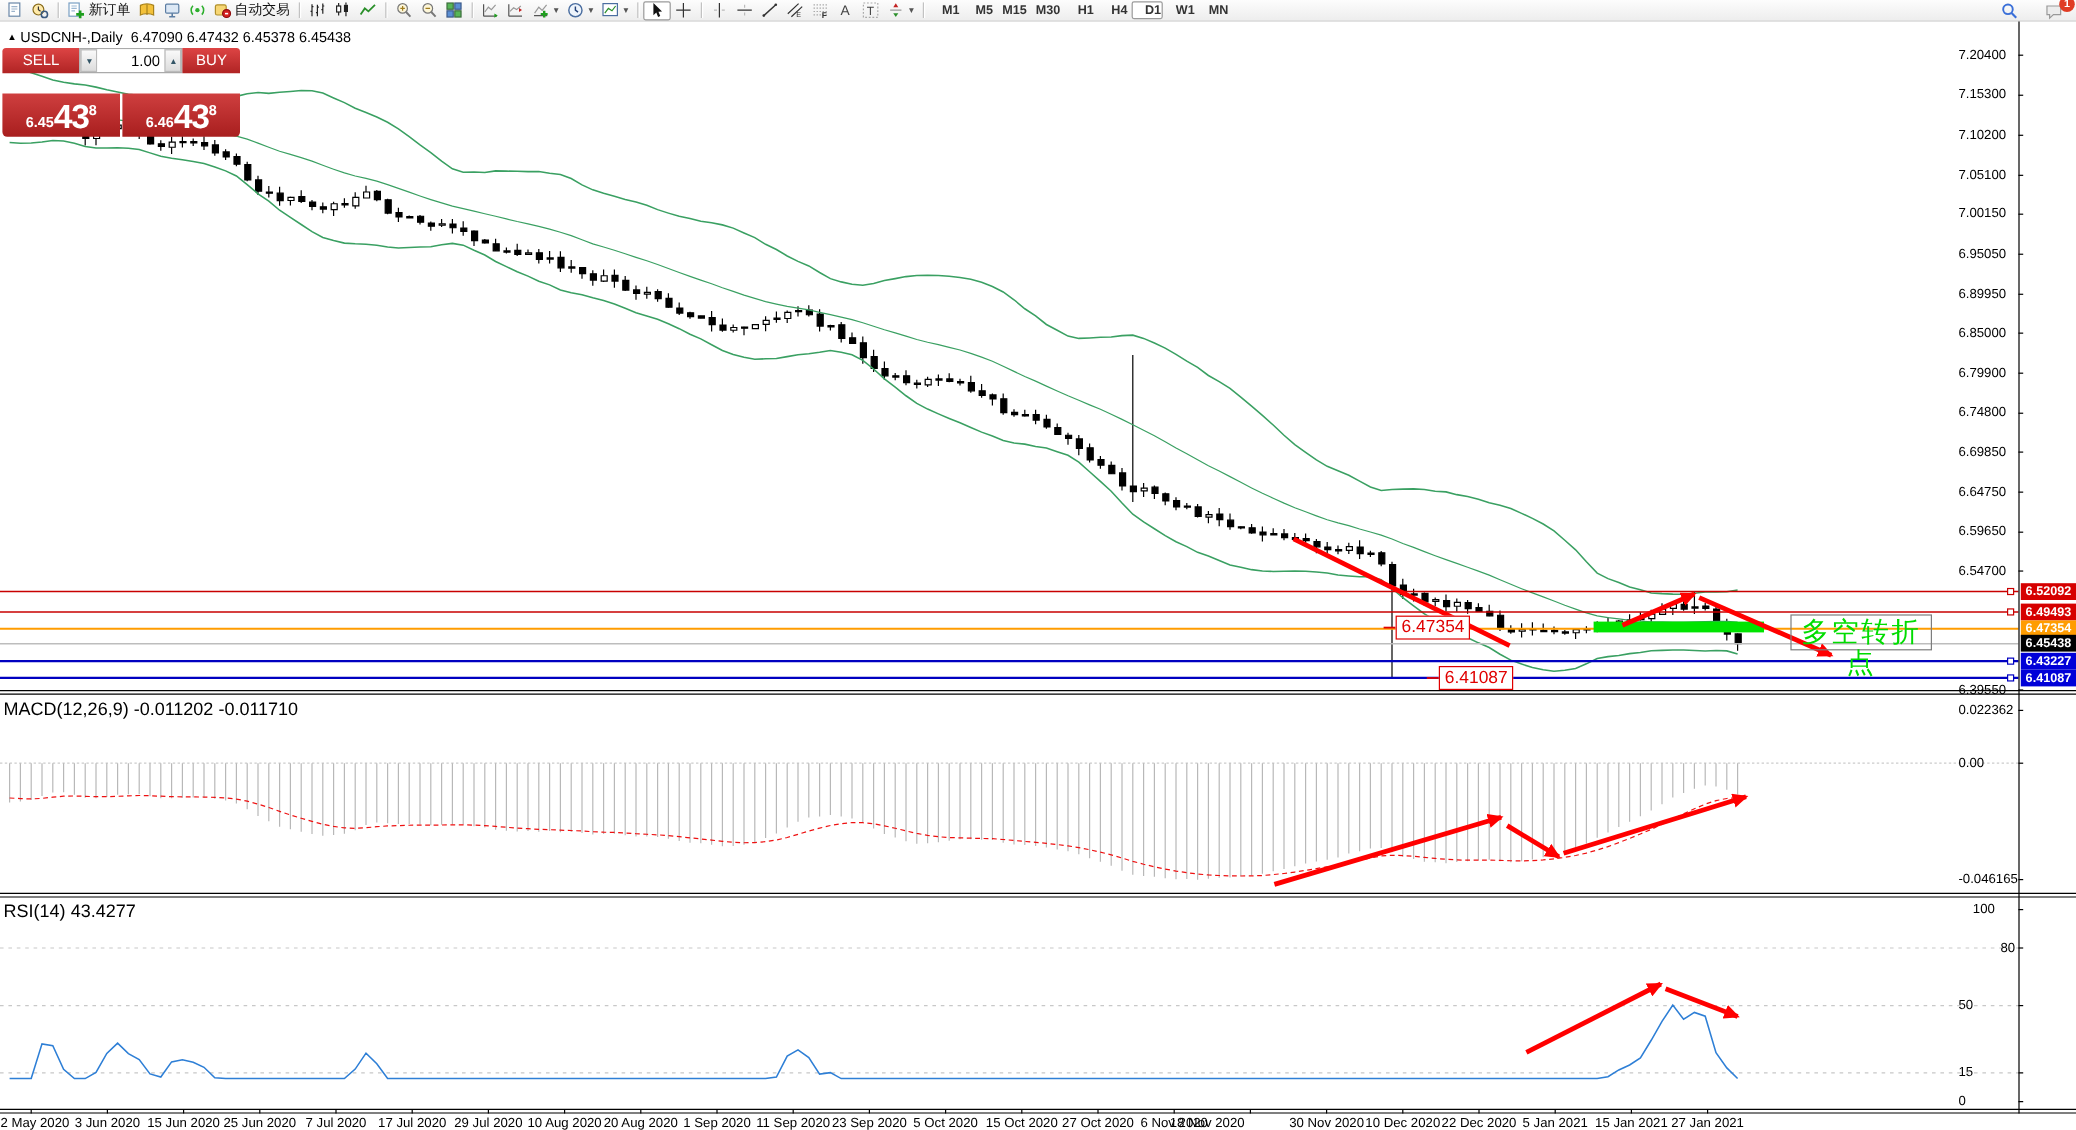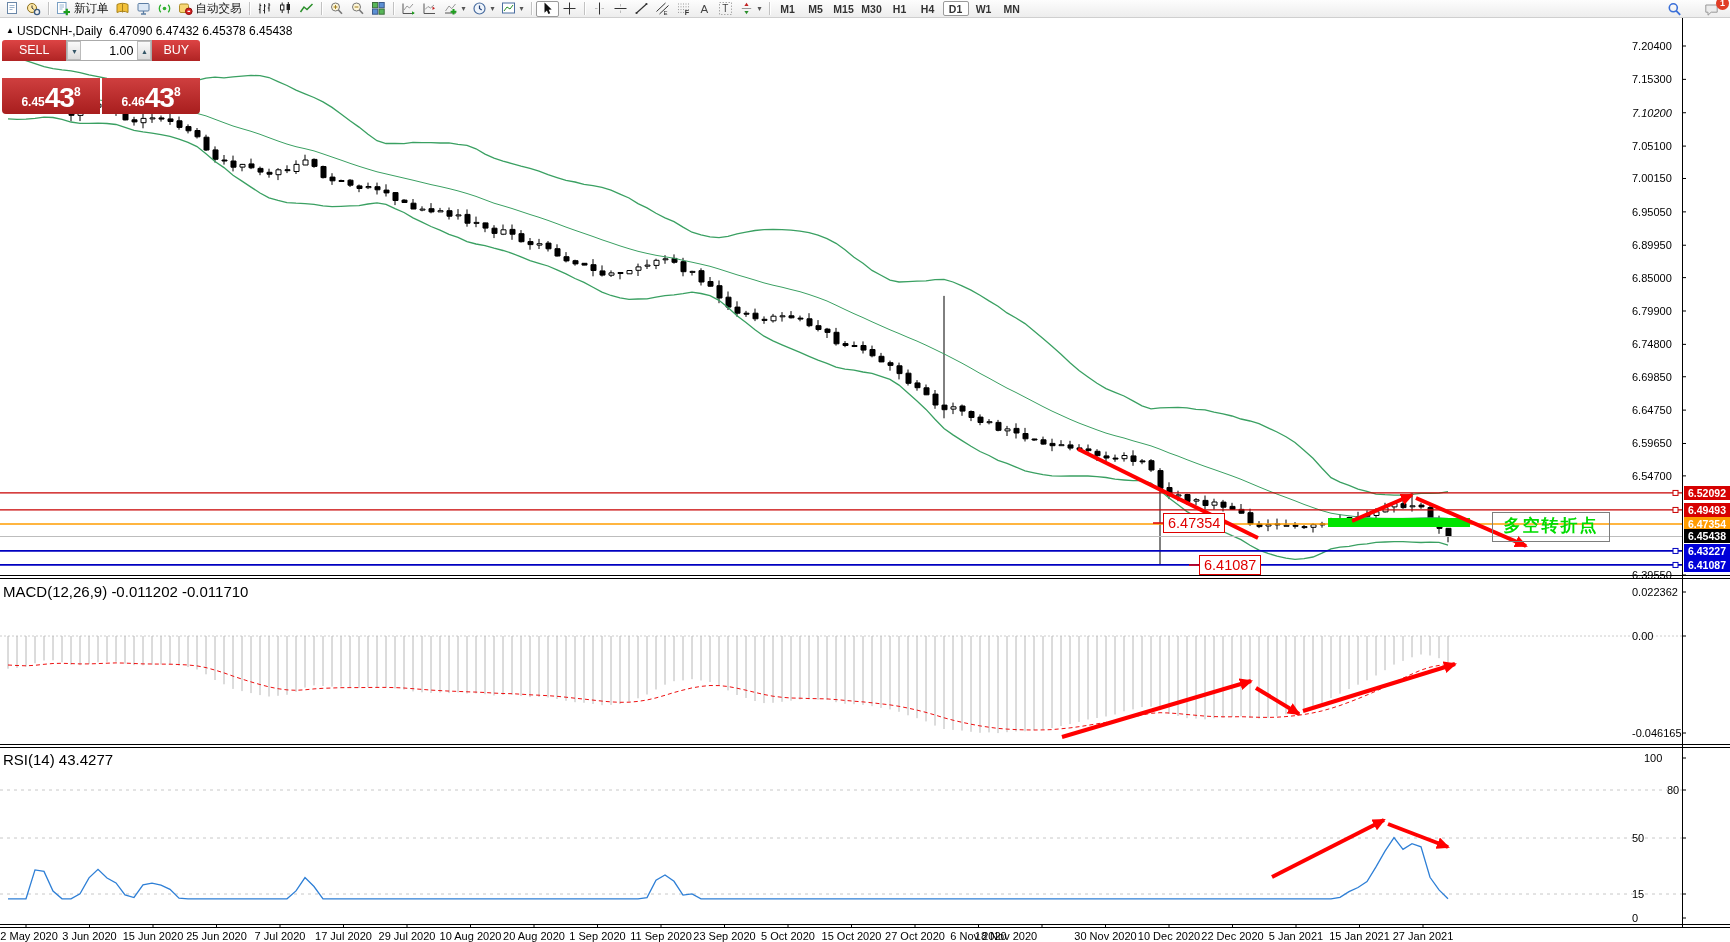--- a/index.html
+++ b/index.html
@@ -8,21 +8,21 @@
   #stage{position:absolute;inset:0;width:1730px;height:942px;background:#fff}
   
   #toolbar{position:absolute;left:0;top:0;width:1730px;height:18px;
     background:linear-gradient(#fdfdfd,#ededed);border-bottom:1px solid #cfcfcf;
     display:flex;align-items:center;padding:0 2px;font-size:11px;white-space:nowrap}
   .tb{height:16px;display:flex;align-items:center;padding:0 3px;gap:3px;cursor:default}
   .tb svg{display:block}
   .tb .lbl{font-size:11.5px;color:#111}
   .caret{font-size:8px;color:#555;margin-left:1px}
   .tbsep{width:1px;height:13px;background:#c2c2c2;margin:0 4px;box-shadow:1px 0 0 #fff}
-  .tf{width:26px;text-align:center;font-size:10.5px;font-weight:bold;color:#333;
+  .tf{width:26px;text-align:right;font-size:10.5px;font-weight:bold;color:#333;
     height:15px;line-height:15px;margin:0 1px;border:1px solid transparent}
   .tf.active{background:#fff;border:1px solid #9a9a9a;border-radius:2px}
   #tb-right{position:absolute;right:8px;top:1px;display:flex;gap:16px;align-items:center}
   .chat-badge{position:absolute;top:-4px;right:-7px;background:#e03c24;color:#fff;
     border-radius:50%;width:13px;height:13px;font-size:9px;line-height:13px;text-align:center;font-weight:bold}
   
   #symbol-line{position:absolute;left:6px;top:24px;font-size:12px;color:#000}
   #symbol-line .mk{font-size:8px;vertical-align:2px;margin-right:3px}
   
   #trade{position:absolute;left:2px;top:40px;width:198px;z-index:30;font-family:"Liberation Sans",sans-serif}
@@ -45,22 +45,22 @@
   .p-sup{font-size:12px;font-weight:bold;margin-bottom:12px}
   
   #chart-svg{position:absolute;left:0;top:0;z-index:5}
   .axis-label{position:absolute;left:1632px;font-size:11px;color:#000;z-index:6}
   .badge{position:absolute;left:1684px;width:46px;height:14px;color:#fff;font-size:10.5px;
     font-weight:bold;text-align:center;line-height:14px;z-index:8}
   .date-label{position:absolute;top:930px;font-size:11px;color:#000;transform:translateX(-50%);z-index:6}
   .ind-label{position:absolute;left:3px;font-size:15px;color:#000;z-index:6}
   .price-tag{position:absolute;border:1px solid #e00000;color:#e00000;background:#fff;
     font-size:14.5px;padding:0 4px;line-height:18px;z-index:20}
-  #cn-note{position:absolute;border:1.5px solid #7d7d7d;color:#00dc00;font-size:17px;
-    letter-spacing:2px;line-height:26px;text-align:center;z-index:20;font-weight:bold}
+  #cn-note{position:absolute;border:1.5px solid #7d7d7d;color:#00dc00;font-size:23px;
+    letter-spacing:2px;line-height:26px;text-align:center;z-index:20;font-weight:normal}
 </style>
 </head>
 <body>
 
 <div id="stage">
 
   <div id="toolbar">
       <div class="tb">
         <span>
           <svg width="15" height="15" viewBox="0 0 15 15" xmlns="http://www.w3.org/2000/svg">
@@ -491,21 +491,21 @@
       <div class="axis-label" style="top: 586px;">0.022362</div>
       <div class="axis-label" style="top: 630px;">0.00</div>
       <div class="axis-label" style="top: 727px;">-0.046165</div>
       <div class="axis-label" style="top: 752px; margin-left: 12px;">100</div>
       <div class="axis-label" style="top: 784px; padding-left: 35px;">80</div>
       <div class="axis-label" style="top: 832px;">50</div>
       <div class="axis-label" style="top: 888px;">15</div>
       <div class="axis-label" style="top: 912px;">0</div>
       <div class="axis-label" style="top: 40px;">7.20400</div>
       <div class="axis-label" style="top: 73.3693px;">7.15300</div>
-      <div class="axis-label" style="top: 106.739px; font-style: italic;">7.10200</div>
+      <div class="axis-label" style="top: 106.739px;">7.10200</div>
       <div class="axis-label" style="top: 140.108px;">7.05100</div>
       <div class="axis-label" style="top: 172.496px;">7.00150</div>
       <div class="axis-label" style="top: 205.865px;">6.95050</div>
       <div class="axis-label" style="top: 239.234px;">6.89950</div>
       <div class="axis-label" style="top: 271.622px;">6.85000</div>
       <div class="axis-label" style="top: 304.991px;">6.79900</div>
       <div class="axis-label" style="top: 338.361px;">6.74800</div>
       <div class="axis-label" style="top: 370.749px;">6.69850</div>
       <div class="axis-label" style="top: 404.118px;">6.64750</div>
       <div class="axis-label" style="top: 437.487px;">6.59650</div>

